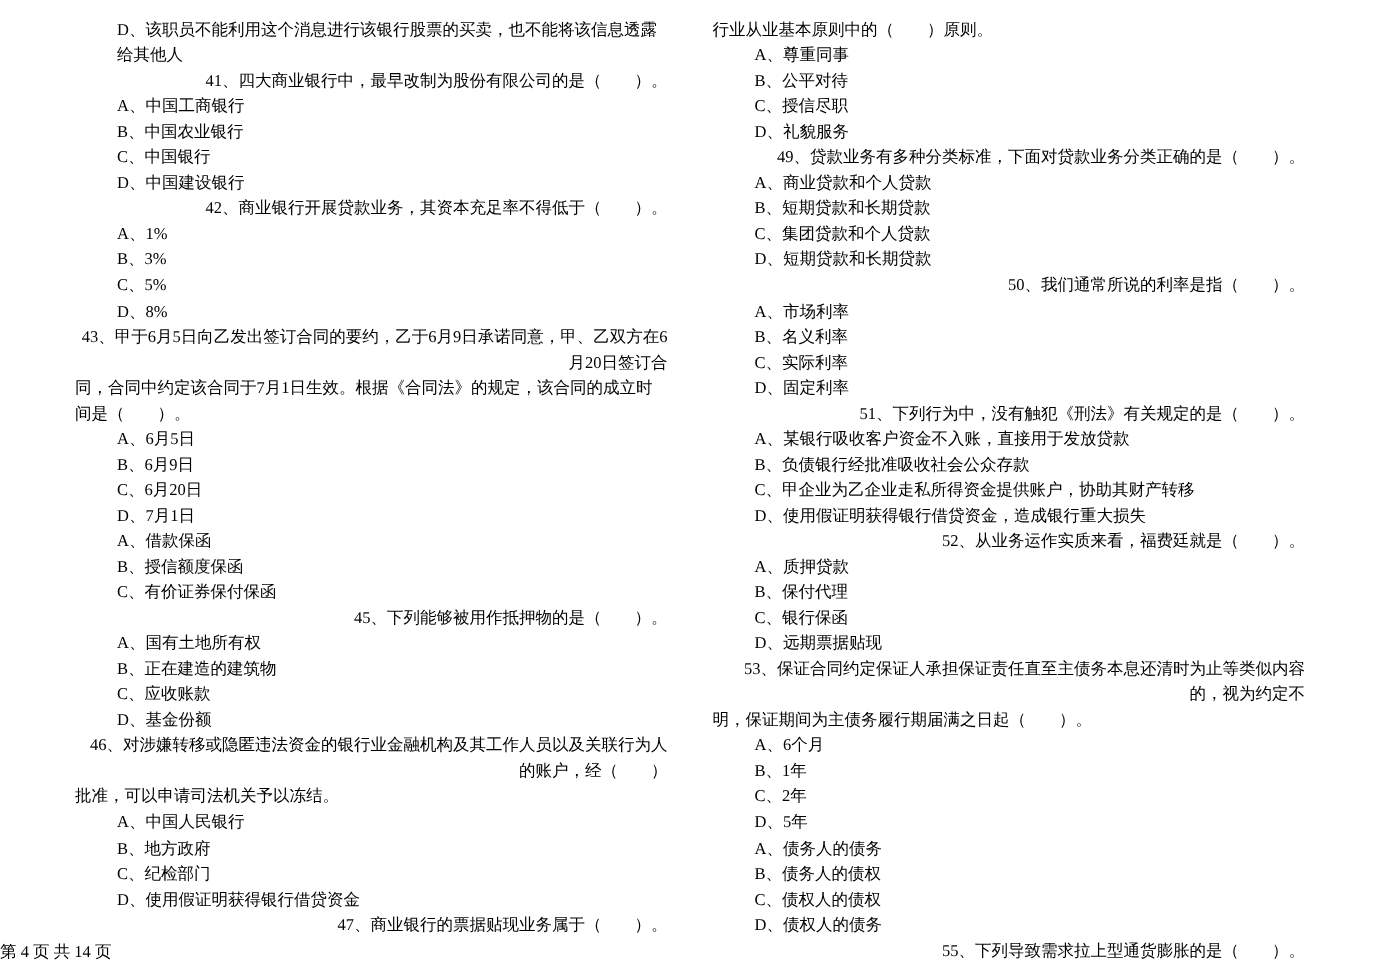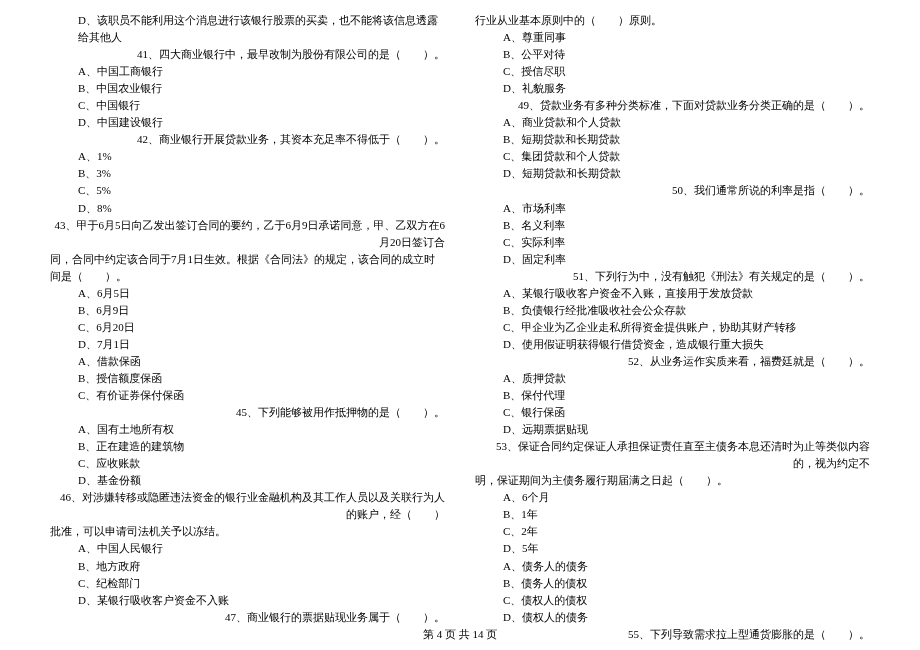--- a/index.html
+++ b/index.html
@@ -35,21 +35,21 @@
     text-align: right;
   }
   .stem-cont {
     padding-left: 0;
   }
   .footer {
     position: absolute;
     bottom: 8px;
     left: 0;
     width: 920px;
-    text-align: center;
+    text-align: left;
     font-size: 11px;
   }
 </style>
 </head>
 <body>
 
 <div class="page">
   <div class="col" id="col1">
       <div class="q opt">D、该职员不能利用这个消息进行该银行股票的买卖，也不能将该信息透露给其他人</div>
       <div class="q stem">41、四大商业银行中，最早改制为股份有限公司的是（　　）。</div>
@@ -74,21 +74,21 @@
       <div class="q stem">45、下列能够被用作抵押物的是（　　）。</div>
       <div class="q opt">A、国有土地所有权</div>
       <div class="q opt">B、正在建造的建筑物</div>
       <div class="q opt">C、应收账款</div>
       <div class="q opt">D、基金份额</div>
       <div class="q stem">46、对涉嫌转移或隐匿违法资金的银行业金融机构及其工作人员以及关联行为人的账户，经（　　）</div>
       <div class="q stem-cont">批准，可以申请司法机关予以冻结。</div>
       <div class="q opt">A、中国人民银行</div>
       <div class="q opt">B、地方政府</div>
       <div class="q opt">C、纪检部门</div>
-      <div class="q opt">D、某银行吸收客户资金不入账</div>
+      <div class="q opt">D、使用假证明获得银行借贷资金</div>
       <div class="q stem">47、商业银行的票据贴现业务属于（　　）。</div>
     </div>
   <div class="col" id="col2">
       <div class="q stem-cont">行业从业基本原则中的（　　）原则。</div>
       <div class="q opt">A、尊重同事</div>
       <div class="q opt">B、公平对待</div>
       <div class="q opt">C、授信尽职</div>
       <div class="q opt">D、礼貌服务</div>
       <div class="q stem">49、贷款业务有多种分类标准，下面对贷款业务分类正确的是（　　）。</div>
       <div class="q opt">A、商业贷款和个人贷款</div>

